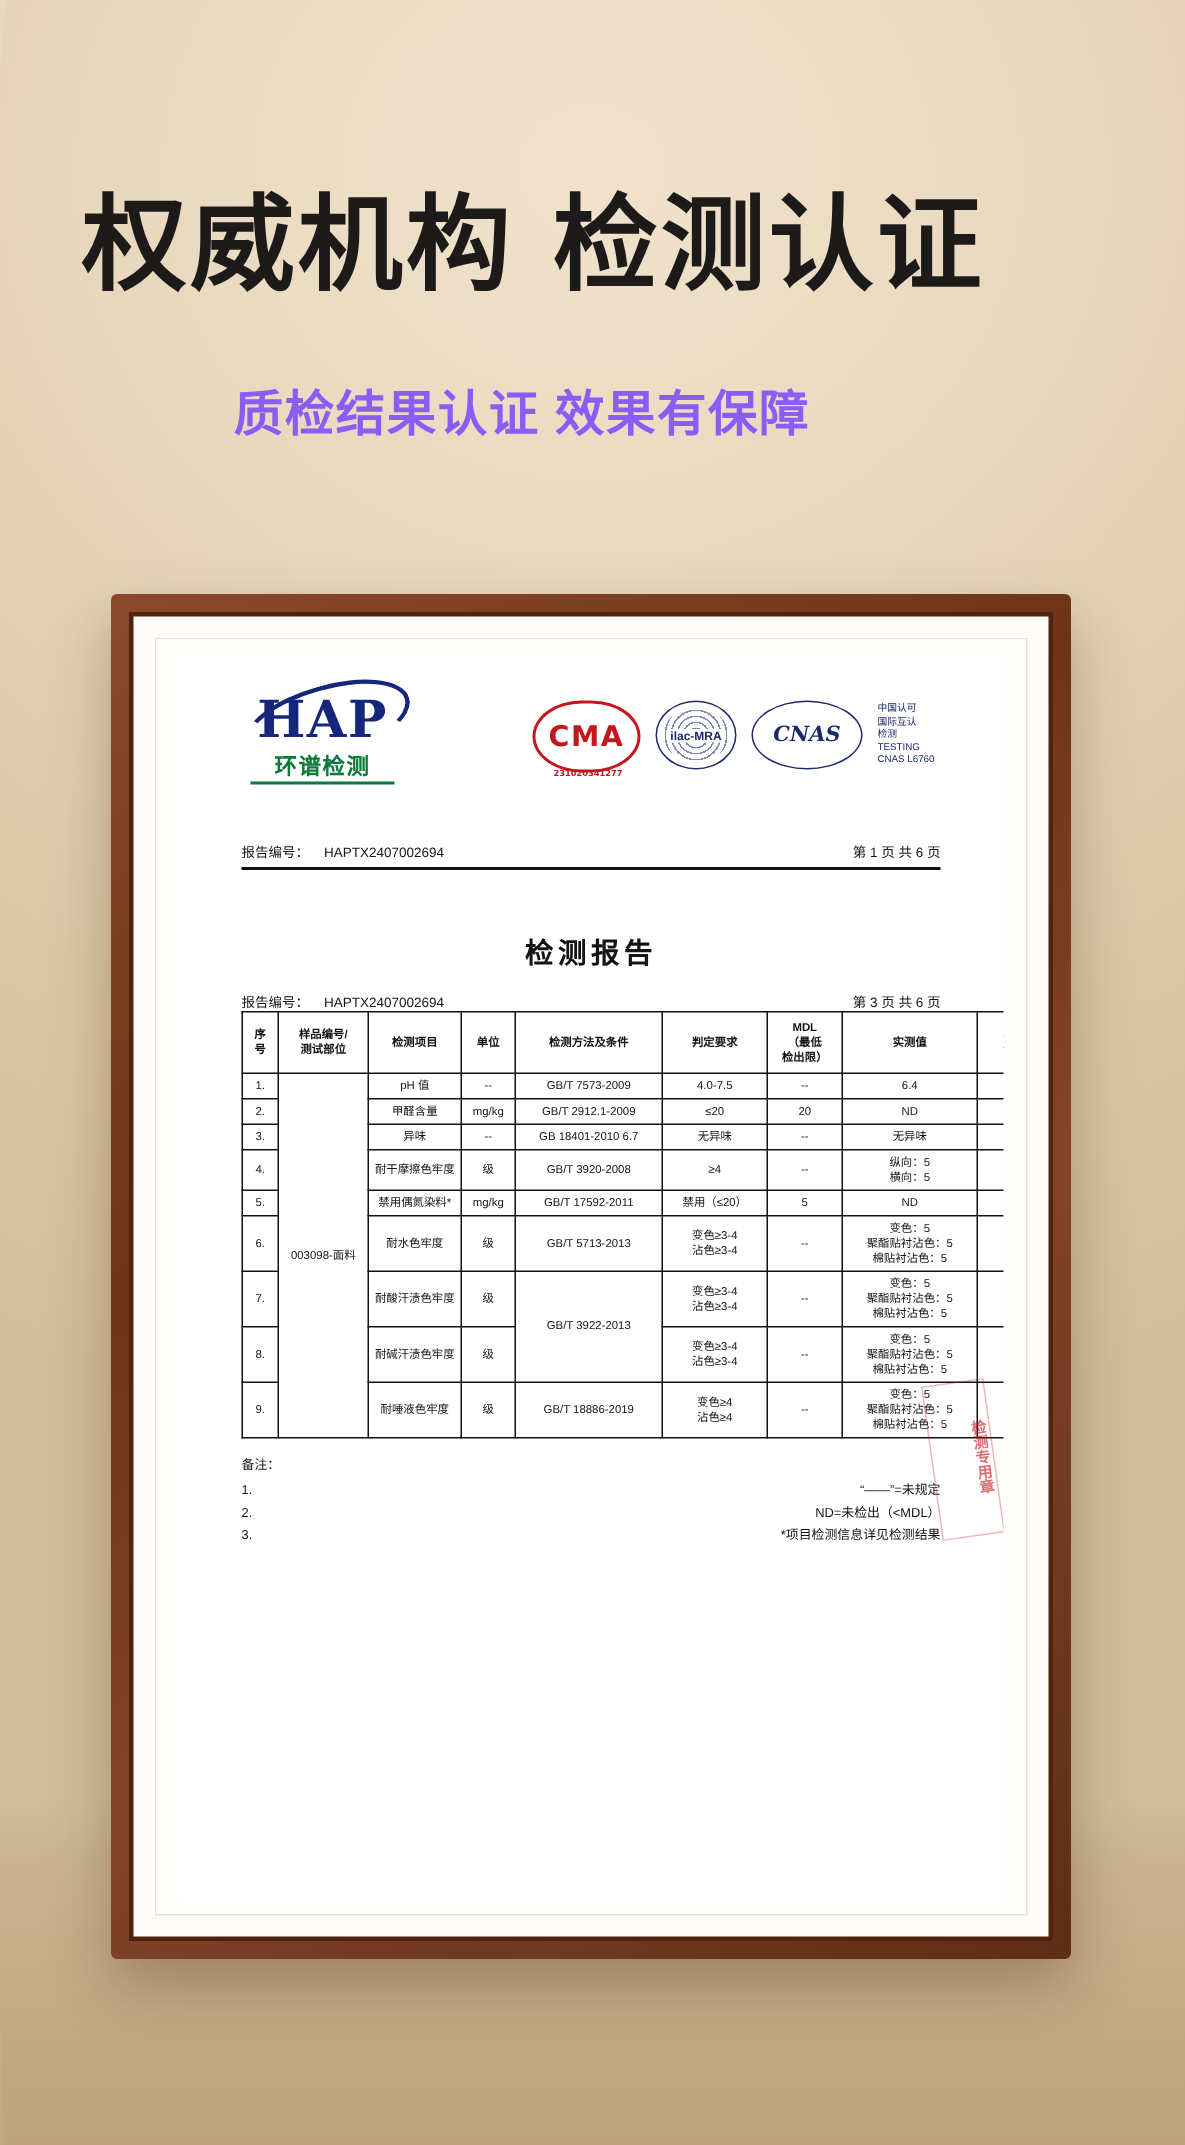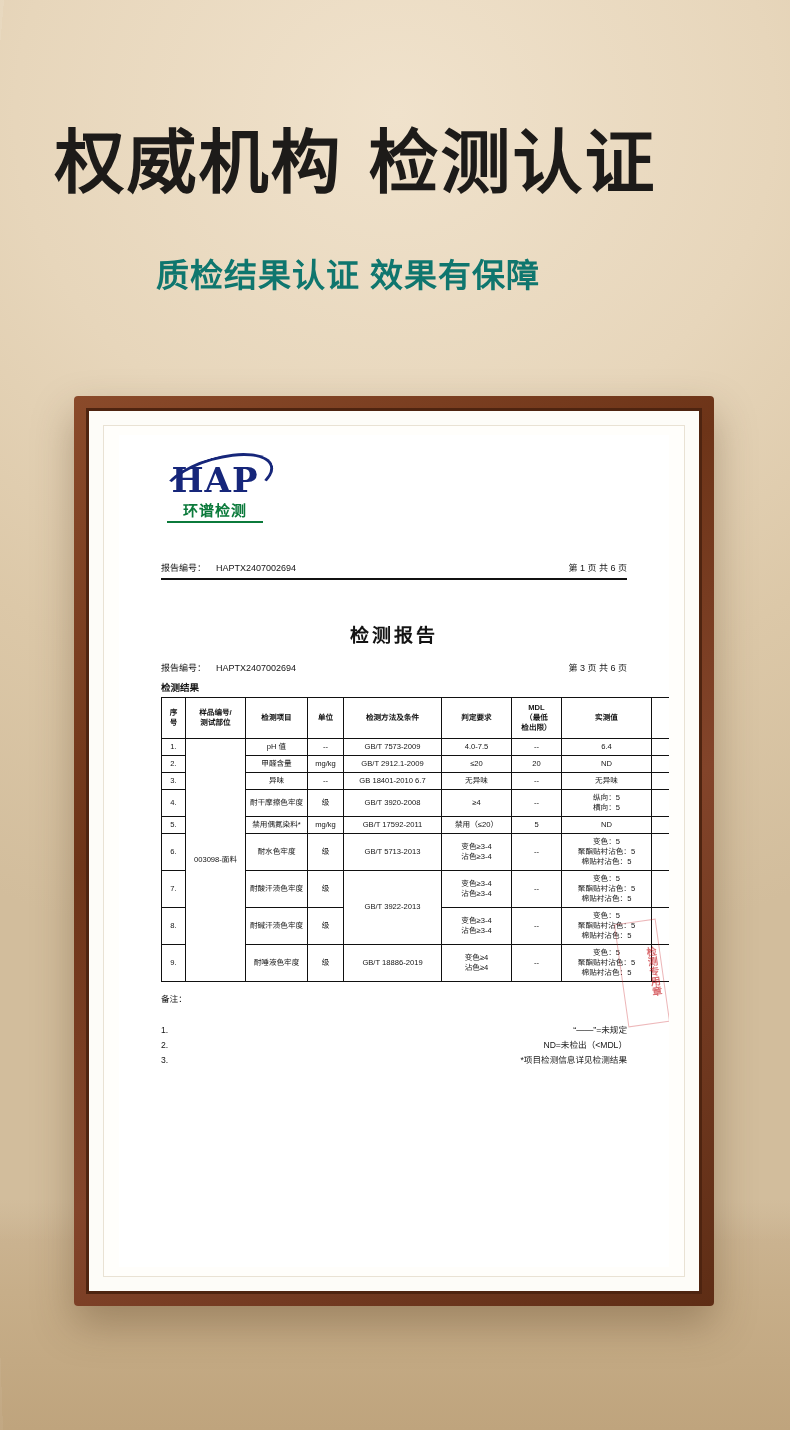--- a/index.html
+++ b/index.html
@@ -30,21 +30,21 @@
   
   .headline{
     position:absolute;top:120px;left:0;width:711px;text-align:center;
     font-size:70px;line-height:86px;font-weight:bold;color:#1d1b19;
     letter-spacing:2px;
     font-family:"DejaVu Sans","Liberation Sans",sans-serif;
   }
   .headline .sp{display:inline-block;width:26px;}
   .subhead{
     position:absolute;top:252px;left:0;width:696px;text-align:center;
-    font-size:33px;line-height:48px;font-weight:bold;color:#0f766e;
+    font-size:33px;line-height:48px;font-weight:bold;color:#8b5cf6;
     letter-spacing:1px;
   }
 
   
   .frame{
     position:absolute;left:74px;top:396px;width:640px;height:910px;
     border-radius:4px;
     background:linear-gradient(145deg,#8a4a2a 0%,#6d3418 35%,#83442a 60%,#5e2d15 100%);
     box-shadow:0 18px 40px rgba(80,55,30,.35);
     padding:12px;
@@ -162,21 +162,21 @@
   .c-item{width:62px;}
   .c-unit{width:36px;}
   .c-method{width:98px;}
   .c-req{width:70px;}
   .c-mdl{width:50px;}
   .c-meas{width:90px;}
   .c-judge{width:50px;}
 
   
   .notes{padding:10px 42px 0;font-size:8.6px;line-height:15px;}
-  .notes .n-title{margin-bottom:16px;}
+  .notes .n-title{margin-bottom:2px;}
   .notes .n-row{display:flex;}
   .notes .n-idx{width:26px;flex:none;}
   .notes .n-txt{flex:1;text-align:right;}
   .notes .n-indent{padding-left:22px;}
 
   
   .stamp{
     position:absolute;right:6px;top:486px;width:36px;height:96px;
     color:#c4161c;font-size:10px;line-height:13px;font-weight:bold;
     opacity:.62;transform:rotate(-8deg);
@@ -204,40 +204,59 @@
     <div class="doc">
 
       <div class="logos">
         <div class="hap">
           <div class="hap-swoosh"></div>
           <div class="hap-word">HAP</div>
           <div class="hap-cn">环谱检测</div>
           <div class="hap-under"></div>
         </div>
 
+        <div class="certs">
+          <div class="cma">
+            <span>CMA</span>
+            <div class="cma-num">231020341277</div>
+          </div>
+          <div class="ilac">
+            <div class="rings"></div>
+            <span>ilac-MRA</span>
+          </div>
+          <div class="cnas">
+            <span>CNAS</span>
+          </div>
+          <div class="cnas-txt">
+            <div>中国认可</div>
+            <div>国际互认</div>
+            <div>检测</div>
+            <div>TESTING</div>
+            <div>CNAS L6760</div>
+          </div>
+        </div>
       </div>
 
       <div class="hdr-line">
         <div>
           <span class="lbl">报告编号：</span><span class="val">HAPTX2407002694</span>
         </div>
         <div>第 1 页 共 6 页</div>
       </div>
       <div class="rule"></div>
 
       <div class="title">检测报告</div>
 
       <div class="hdr-line">
         <div>
           <span class="lbl">报告编号：</span><span class="val">HAPTX2407002694</span>
         </div>
         <div>第 3 页 共 6 页</div>
       </div>
 
-      <div class="sec-label">检测结果</div>
 
       <table>
         <colgroup>
           <col class="c-no">
             <col class="c-sample">
             <col class="c-item">
             <col class="c-unit">
           <col class="c-method">
             <col class="c-req">
             <col class="c-mdl">

